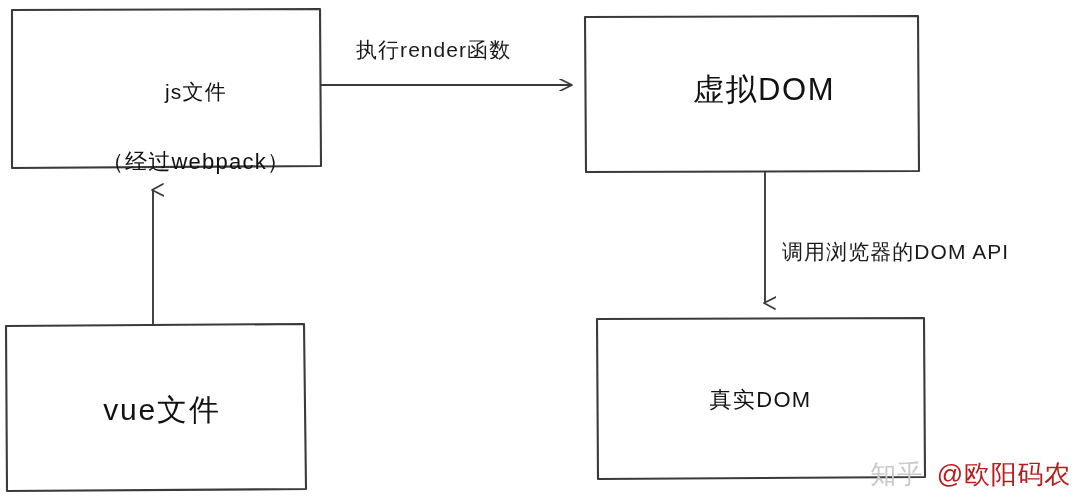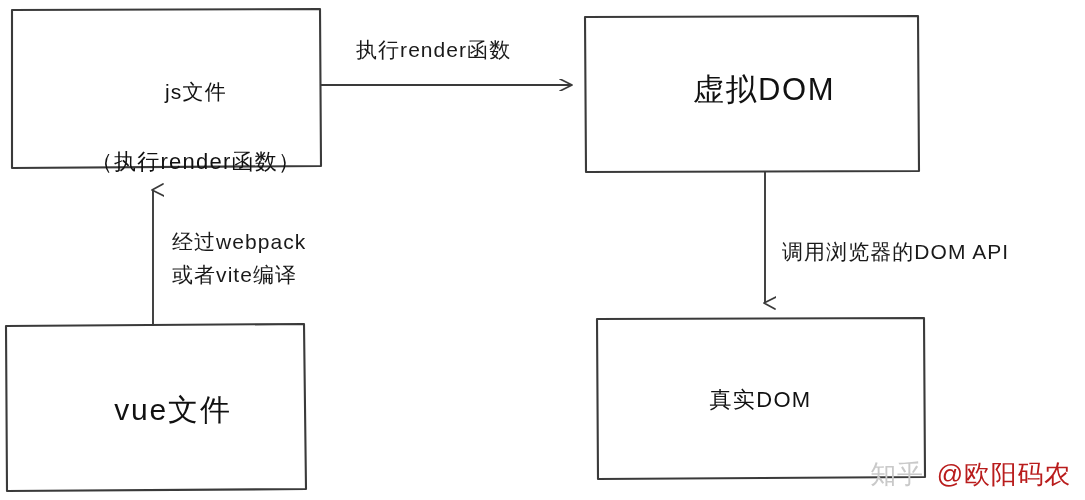--- a/index.html
+++ b/index.html
@@ -56,21 +56,21 @@
   
   #label-virtual-dom {
     left: 585px;
     top: 68px;
     width: 358px;
     font-size: 31px;
     letter-spacing: 0.05em;
   }
   
   #label-vue-file {
-    left: 23px;
+    left: 12px;
     top: 388px;
     width: 300px;
     font-size: 30px;
   }
   
   #label-real-dom {
     left: 596px;
     top: 384px;
     width: 329px;
     font-size: 22px;
@@ -139,33 +139,31 @@
 
     <path d="M321,85 L571,85" fill="none" stroke="#3a3a3a" stroke-width="1.9" marker-end="url(#arrowhead-right)"></path>
 
     <path d="M153,324 L153,190" fill="none" stroke="#3a3a3a" stroke-width="1.9" marker-end="url(#arrowhead-up)"></path>
 
     <path d="M765,172 L765,303" fill="none" stroke="#3a3a3a" stroke-width="1.9" marker-end="url(#arrowhead-down)"></path>
   </svg>
 
   <div class="node-label" id="label-js-file">
     <span class="line1">js文件</span>
-    <span class="line2">（执行render函数）</span>
+    <span class="line2">（经过webpack）</span>
   </div>
 
   <div class="node-label" id="label-virtual-dom">虚拟DOM</div>
 
   <div class="node-label" id="label-vue-file">vue文件</div>
 
   <div class="node-label" id="label-real-dom">真实DOM</div>
 
   <div class="edge-label" id="label-edge-render">执行render函数</div>
 
-  <div class="edge-label" id="label-edge-compile">经过webpack
-或者vite编译</div>
 
   <div class="edge-label" id="label-edge-domapi">调用浏览器的DOM API</div>
 
   <div class="watermark">
     <span class="wm-brand">知乎</span>
     <span class="wm-user">@欧阳码农</span>
   </div>
 
 </div>
 

